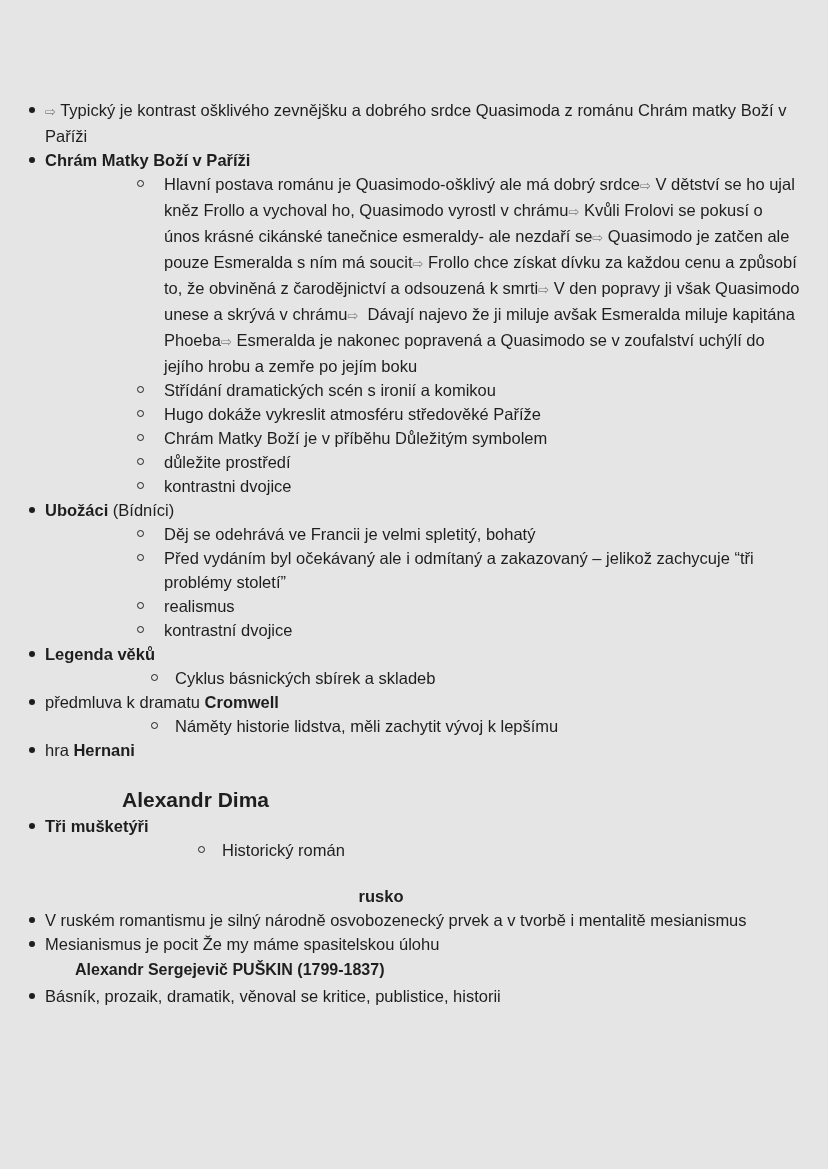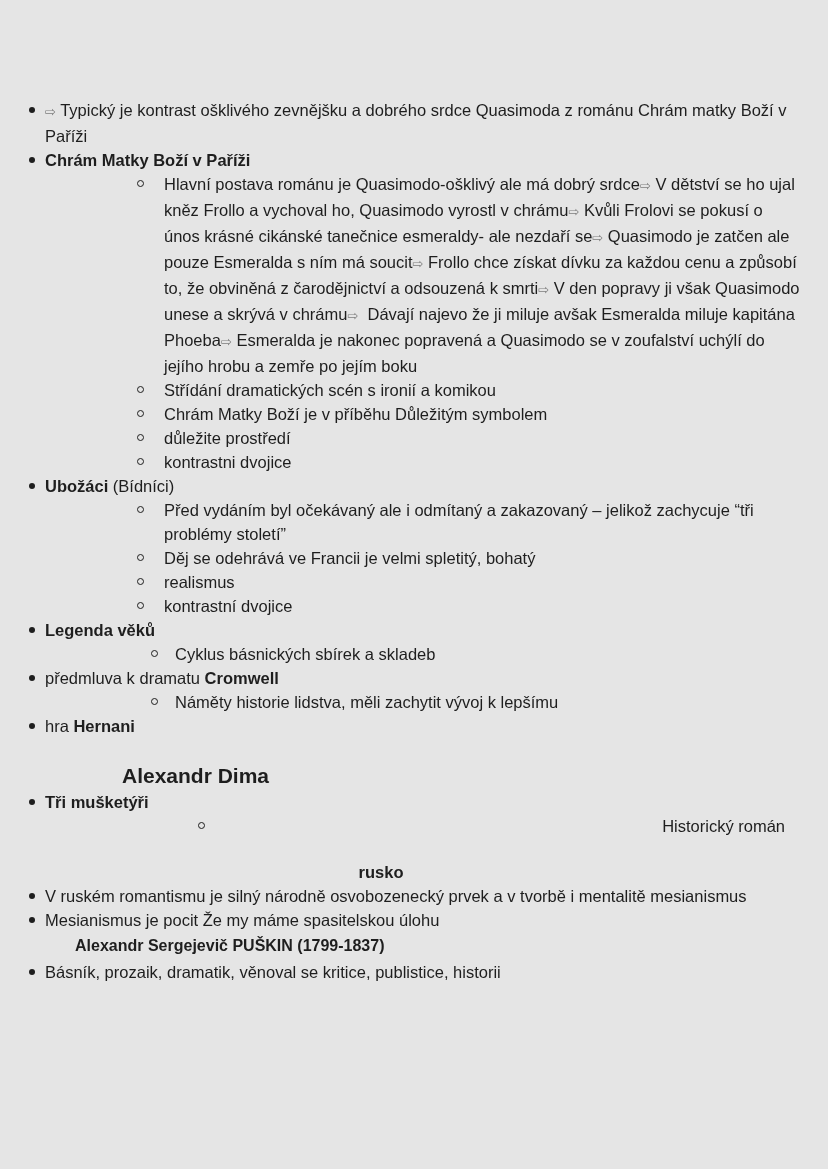--- a/index.html
+++ b/index.html
@@ -13,21 +13,21 @@
     font-family:"Liberation Sans","DejaVu Sans",sans-serif;
     font-size:16.5px;
     line-height:24px;
     padding-top:98px;
     overflow:hidden;
   }
   .blk{position:relative;white-space:pre-wrap;}
   .b1{padding-left:45px;padding-right:36px;}
   .b2a{padding-left:164px;padding-right:26px;}
   .b2b{padding-left:175px;padding-right:26px;}
-  .b2c{padding-left:222px;padding-right:43px;text-align:right;}
+  .b2c{padding-left:222px;padding-right:22px;}
   .b1>.marker{left:29px;}
   .b2a>.marker{left:137px;}
   .b2b>.marker{left:151px;}
   .b2c>.marker{left:198px;}
   .marker{position:absolute;border-radius:50%;}
   .m-disc{width:6px;height:6px;background:#1e1e1e;top:9px;}
   .m-circle{width:5px;height:5px;border:1.4px solid #1e1e1e;background:transparent;top:8px;}
   .hDima{font-size:21px;line-height:28px;margin-top:24px;padding-left:122px;font-weight:700;}
   .hPuskin{font-size:16px;line-height:28px;padding-left:75px;font-weight:700;}
   .hCenter{text-align:center;padding-right:66px;margin-top:22px;font-weight:700;}
@@ -36,26 +36,27 @@
 </style>
 </head>
 <body>
 
 <div class="page">
   <div>
       <div class="blk b1"><span class="marker m-disc"></span><span class="arrow">⇨</span><span> Typický je kontrast ošklivého zevnějšku a dobrého srdce Quasimoda z románu Chrám matky Boží v Paříži</span></div>
       <div class="blk b1"><span class="marker m-disc"></span><span class="bold">Chrám Matky Boží v Paříži</span></div>
       <div class="blk b2a"><span class="marker m-circle"></span><span>Hlavní postava románu je Quasimodo-ošklivý ale má dobrý srdce</span><span class="arrow">⇨</span><span> V dětství se ho ujal kněz Frollo a vychoval ho, Quasimodo vyrostl v chrámu</span><span class="arrow">⇨</span><span> Kvůli Frolovi se pokusí o únos krásné cikánské tanečnice esmeraldy- ale nezdaří se</span><span class="arrow">⇨</span><span> Quasimodo je zatčen ale pouze Esmeralda s ním má soucit</span><span class="arrow">⇨</span><span> Frollo chce získat dívku za každou cenu a způsobí to, že obviněná z čarodějnictví a odsouzená k smrti</span><span class="arrow">⇨</span><span> V den popravy ji však Quasimodo unese a skrývá v chrámu</span><span class="arrow">⇨</span><span>  Dávají najevo že ji miluje avšak Esmeralda miluje kapitána Phoeba</span><span class="arrow">⇨</span><span> Esmeralda je nakonec popravená a Quasimodo se v zoufalství uchýlí do jejího hrobu a zemře po jejím boku</span></div>
       <div class="blk b2a"><span class="marker m-circle"></span><span>Střídání dramatických scén s ironií a komikou</span></div>
+      <div class="blk b2a"><span class="marker m-circle"></span><span>Hugo dokáže vykreslit atmosféru středověké Paříže</span></div>
       <div class="blk b2a"><span class="marker m-circle"></span><span>Chrám Matky Boží je v příběhu Důležitým symbolem</span></div>
       <div class="blk b2a"><span class="marker m-circle"></span><span>důležite prostředí</span></div>
       <div class="blk b2a"><span class="marker m-circle"></span><span>kontrastni dvojice</span></div>
       <div class="blk b1"><span class="marker m-disc"></span><span class="bold">Ubožáci</span><span> (Bídníci)</span></div>
+      <div class="blk b2a"><span class="marker m-circle"></span><span>Děj se odehrává ve Francii je velmi spletitý, bohatý</span></div>
       <div class="blk b2a"><span class="marker m-circle"></span><span>Před vydáním byl očekávaný ale i odmítaný a zakazovaný – jelikož zachycuje “tři problémy století”</span></div>
-      <div class="blk b2a"><span class="marker m-circle"></span><span>Děj se odehrává ve Francii je velmi spletitý, bohatý</span></div>
       <div class="blk b2a"><span class="marker m-circle"></span><span>realismus</span></div>
       <div class="blk b2a"><span class="marker m-circle"></span><span>kontrastní dvojice</span></div>
       <div class="blk b1"><span class="marker m-disc"></span><span class="bold">Legenda věků</span></div>
       <div class="blk b2b"><span class="marker m-circle"></span><span>Cyklus básnických sbírek a skladeb</span></div>
       <div class="blk b1"><span class="marker m-disc"></span><span>předmluva k dramatu </span><span class="bold">Cromwell</span></div>
       <div class="blk b2b"><span class="marker m-circle"></span><span>Náměty historie lidstva, měli zachytit vývoj k lepšímu</span></div>
       <div class="blk b1"><span class="marker m-disc"></span><span>hra </span><span class="bold">Hernani</span></div>
       <div class="blk hDima"><span class="bold">Alexandr Dima</span></div>
       <div class="blk b1"><span class="marker m-disc"></span><span class="bold">Tři mušketýři</span></div>
       <div class="blk b2c"><span class="marker m-circle"></span><span>Historický román</span></div>

